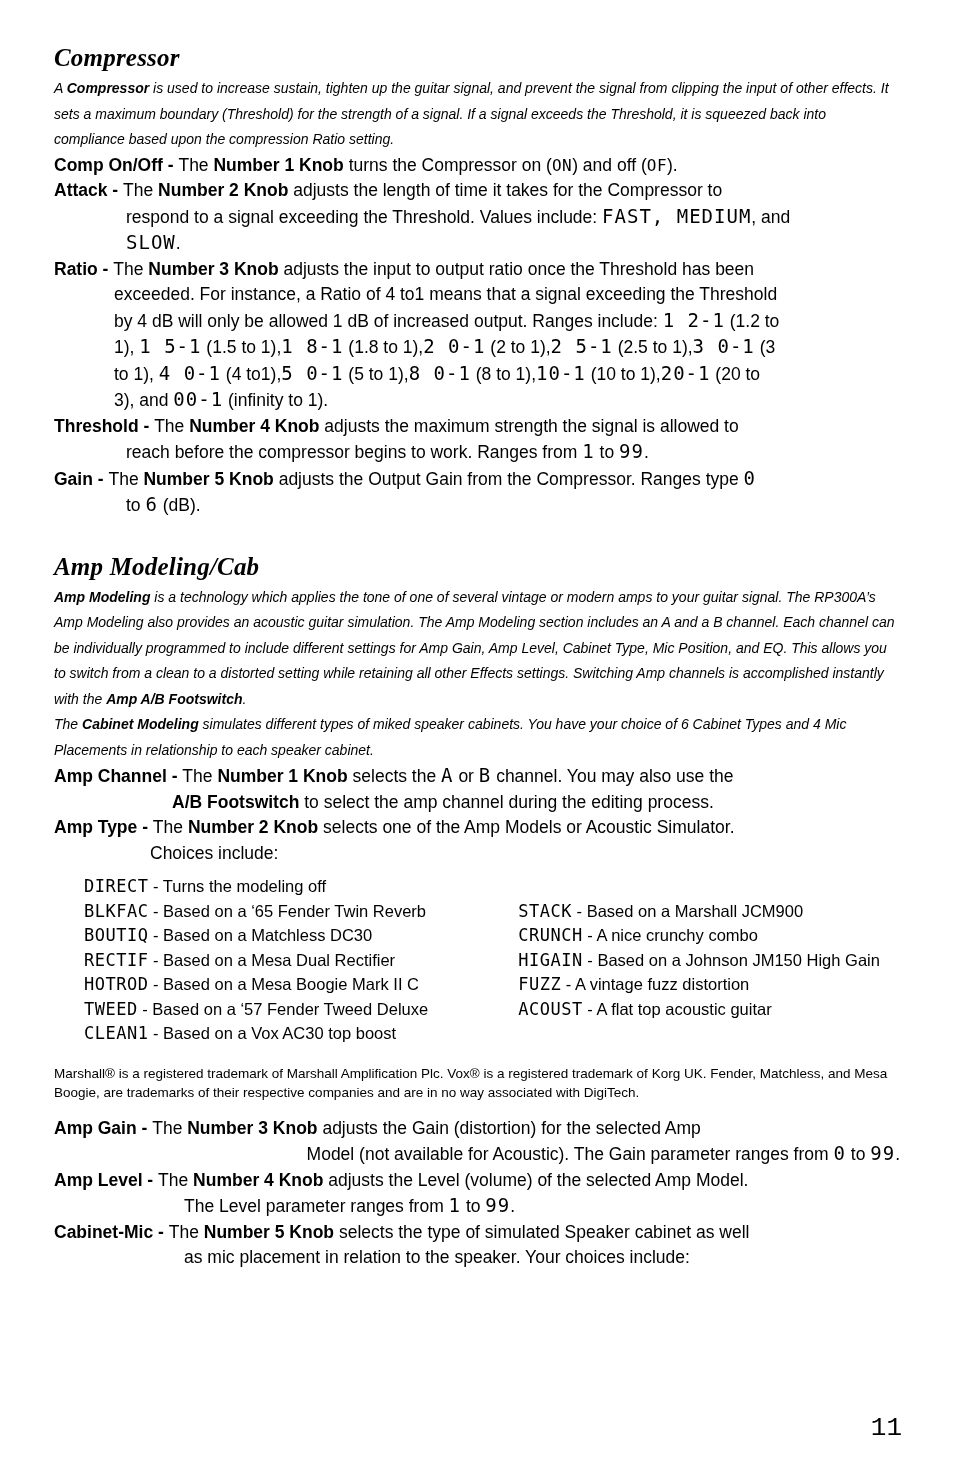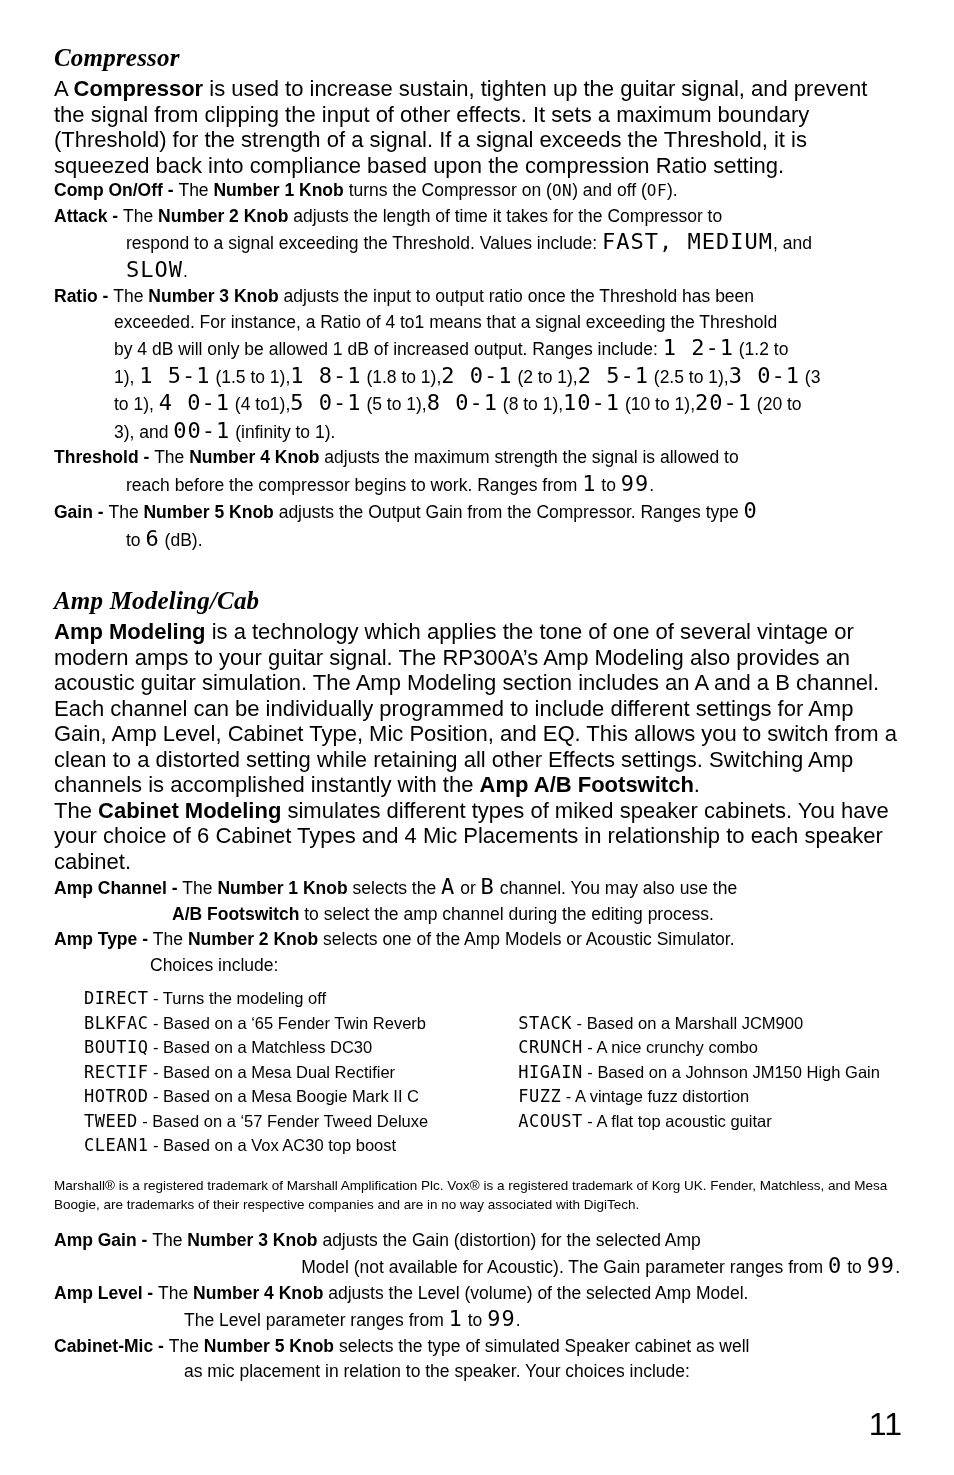--- a/index.html
+++ b/index.html
@@ -30,23 +30,24 @@
   }
   h2.section-title {
     font-family: "Liberation Serif", serif;
     font-style: italic;
     font-weight: bold;
     font-size: 25px;
     margin: 0 0 4px 0;
     letter-spacing: 0.2px;
   }
   .body-text {
-    font-size: 22px;
+    font-size: 14px;
     line-height: 25.5px;
     text-align: left;
+    font-style: italic;
   }
   .para {
     margin: 0 0 0 0;
   }
   b, .b {
     font-weight: bold;
   }
   
   .def {
     font-size: 17.5px;
@@ -62,21 +63,21 @@
     display: block;
     padding-left: 60px;
   }
   .lcd {
     font-family: "DejaVu Sans Mono", monospace;
     font-size: 16px;
     letter-spacing: 0.5px;
   }
   .lcd-b {
     font-family: "DejaVu Sans Mono", monospace;
-    font-size: 22px;
+    font-size: 19px;
     letter-spacing: 1px;
   }
   .gap-lg { height: 34px; }
 
   
   .model-list {
     position: relative;
     margin-top: 8px;
     display: flex;
     width: 100%;
@@ -105,22 +106,22 @@
   .trademark {
     font-size: 13.5px;
     line-height: 19px;
     margin-top: 18px;
     margin-bottom: 14px;
   }
   .pagenum {
     position: absolute;
     right: 52px;
     bottom: 32px;
-    font-family: Liberation Sans, sans-serif;
-    font-size: 32px;
+    font-family: Liberation Mono, monospace;
+    font-size: 26px;
   }
 </style>
 </head>
 <body>
 
 <div class="page">
   <div class="content">
 
     <h2 class="section-title">Compressor</h2>
 

